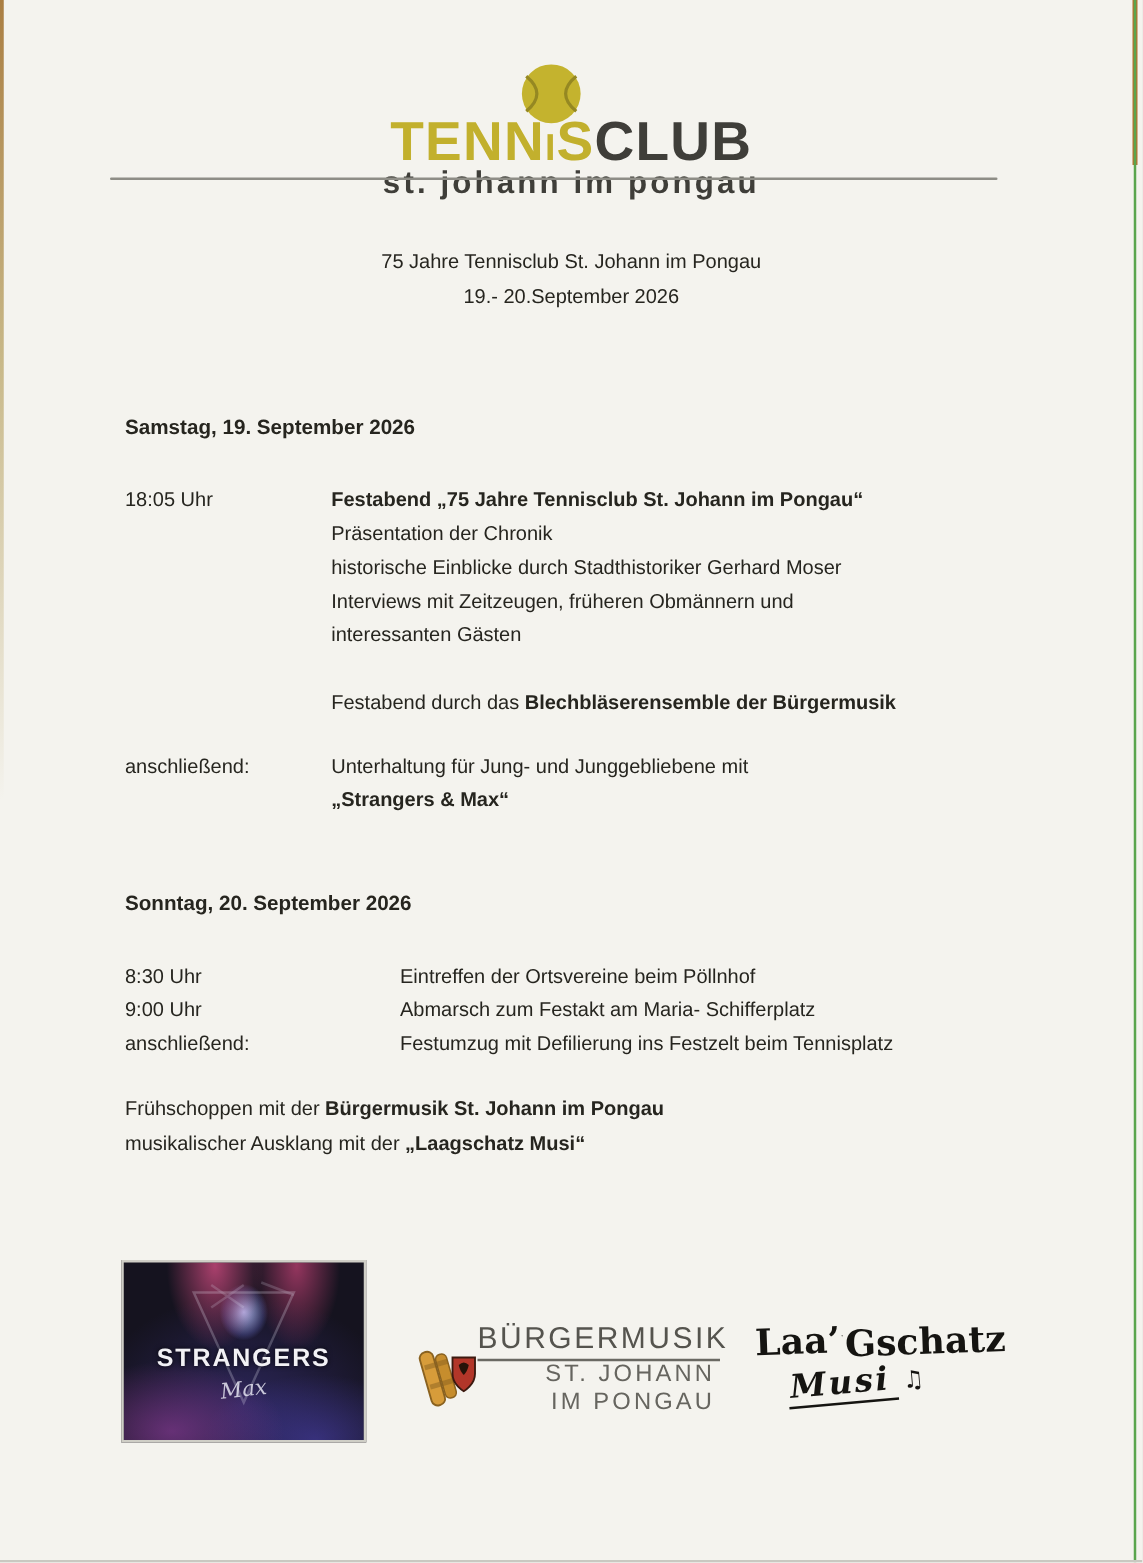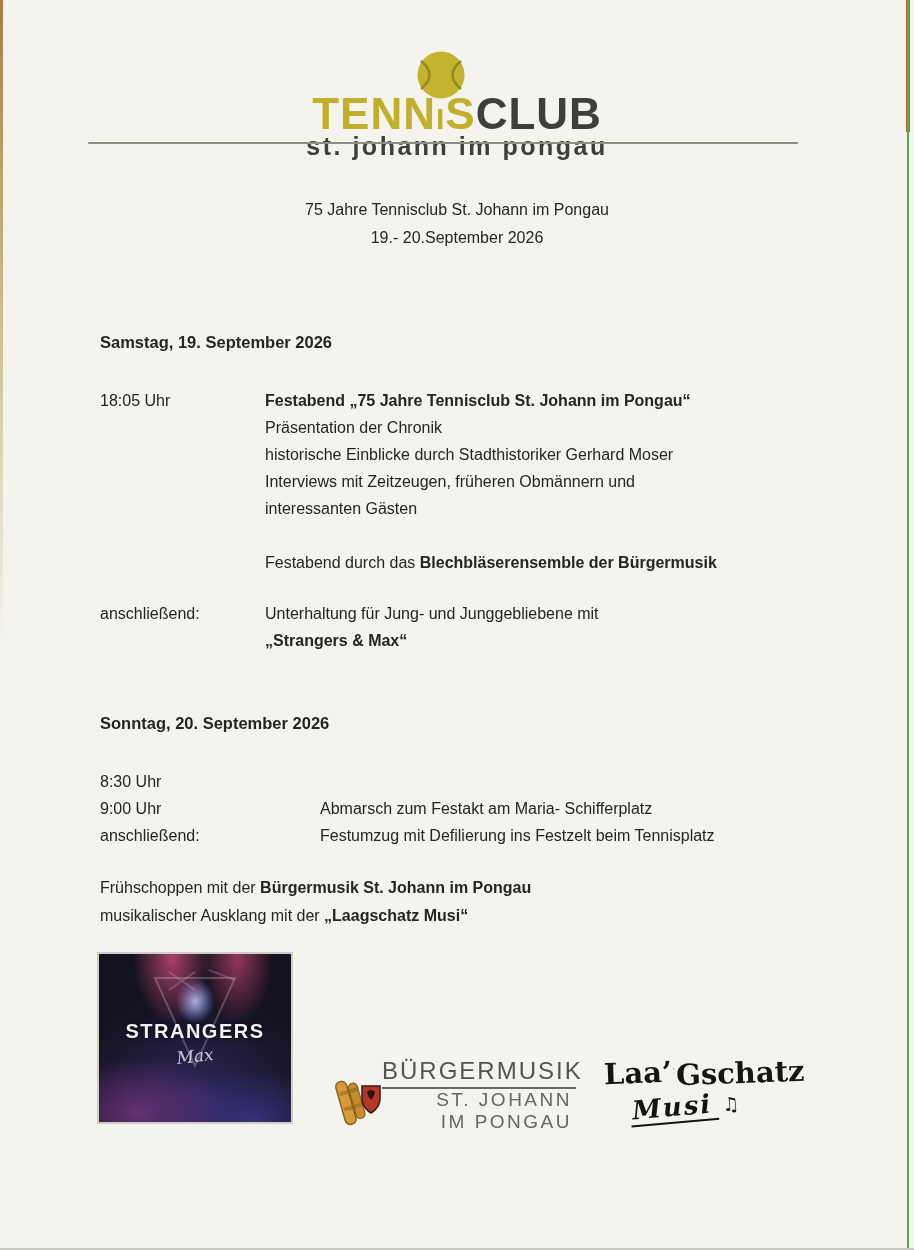--- a/index.html
+++ b/index.html
@@ -40,21 +40,21 @@
   .section-heading{font-weight:700;font-size:16.5px;line-height:20px;}
   .rows{margin-top:35px;}
   .row{display:flex;align-items:flex-start;}
   .row-label{flex:0 0 auto;font-size:16px;line-height:27px;}
   .row-content{flex:1 1 auto;}
   .line{font-size:16px;line-height:27px;white-space:nowrap;}
   .closing{position:absolute;left:100px;top:874px;width:714px;}
   .closing .line{line-height:28px;}
 
   
-  .strangers{position:absolute;left:97px;top:952px;width:196px;height:172px;
+  .strangers{position:absolute;left:97px;top:1008px;width:196px;height:146px;
     border:2px solid #cfcec6;box-sizing:border-box;
     background:
       radial-gradient(55px 95px at 38% 2%, rgba(196,72,122,.85), rgba(196,72,122,0) 70%),
       radial-gradient(50px 95px at 72% 2%, rgba(180,62,110,.8), rgba(180,62,110,0) 70%),
       radial-gradient(26px 30px at 50% 28%, rgba(190,200,255,.9), rgba(120,130,230,.25) 60%, rgba(0,0,0,0) 75%),
       radial-gradient(120px 75px at 20% 95%, rgba(140,60,150,.65), rgba(90,40,110,0) 75%),
       radial-gradient(120px 70px at 80% 100%, rgba(80,70,190,.5), rgba(60,50,140,0) 75%),
       radial-gradient(150px 110px at 50% 80%, rgba(70,60,160,.45), rgba(20,18,40,0) 80%),
       #15131f;}
   .strangers-triangle{position:absolute;left:50%;top:14px;transform:translateX(-50%);opacity:.55;}
@@ -132,20 +132,23 @@
           </div>
         </div>
       </div>
   </div>
 
   <div class="section" style="top:713px;">
     <div class="section-heading">Sonntag, 20. September 2026</div>
     <div class="rows">
         <div class="row">
           <div class="row-label" style="width: 220px;">8:30 Uhr</div>
+          <div class="row-content">
+            <div class="line"><span>Eintreffen der Ortsvereine beim Pöllnhof</span></div>
+          </div>
         </div>
         <div class="row">
           <div class="row-label" style="width: 220px;">9:00 Uhr</div>
           <div class="row-content">
             <div class="line"><span>Abmarsch zum Festakt am Maria- Schifferplatz</span></div>
           </div>
         </div>
         <div class="row">
           <div class="row-label" style="width: 220px;">anschließend:</div>
           <div class="row-content">

